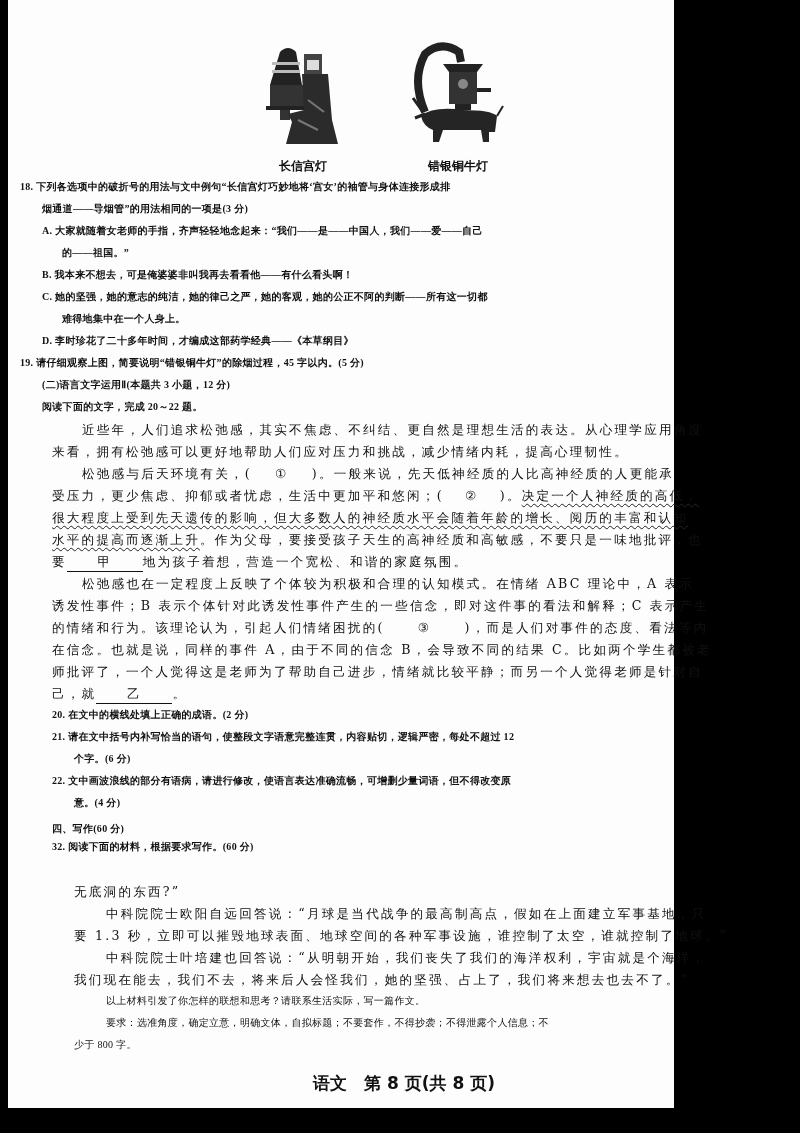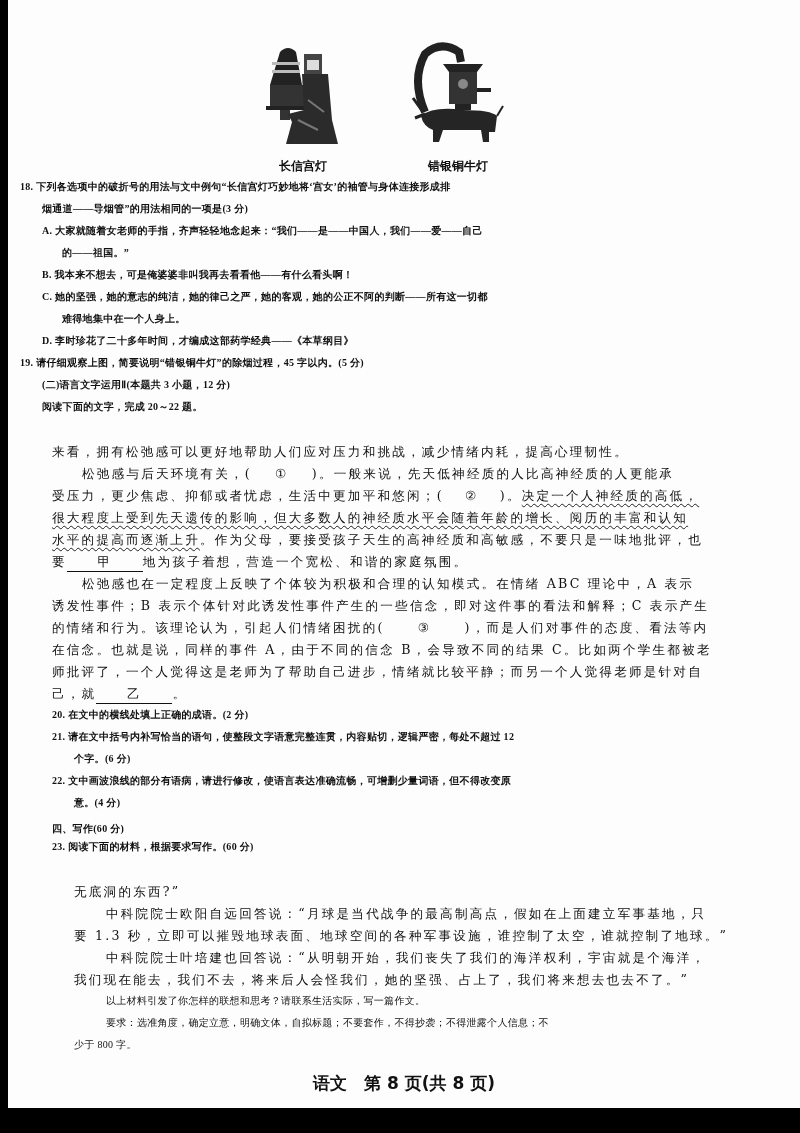--- a/index.html
+++ b/index.html
@@ -1,18 +1,18 @@
 <!DOCTYPE html>
 <html><head>
 <meta charset="utf-8">
 <style>
   html,body{margin:0;padding:0;}
   body{width:800px;height:1133px;background:#000;position:relative;overflow:hidden;
        font-family:"DejaVu Serif","Liberation Serif",serif;color:#111;}
-  .page{position:absolute;left:8px;top:0;width:792px;height:1108px;background:#fdfdfd;}
+  .page{position:absolute;left:8px;top:0;width:666px;height:1108px;background:#fdfdfd;}
   .figs{position:absolute;left:250px;top:40px;width:260px;height:135px;}
   .fig{position:absolute;top:0;text-align:center;}
   .fig .cap{font-size:12px;font-weight:bold;font-family:"DejaVu Sans",sans-serif;margin-top:4px;}
   .line{position:absolute;left:0;white-space:nowrap;font-size:13.2px;letter-spacing:0.3px;}
   .b{font-family:Liberation Serif, serif;font-weight:bold;font-size:10px;}
   .s{font-family:"DejaVu Serif",serif;font-size:12.6px;letter-spacing:2.2px;}
   .wavy{text-decoration:underline wavy #222;text-decoration-thickness:1px;text-underline-offset:3px;}
   .blank{display:inline-block;border-bottom:1px solid #111;text-align:center;}
   .footer{position:absolute;left:0;width:792px;top:1012px;text-align:center;font-size:17px;font-weight:bold;
           font-family:"DejaVu Sans",sans-serif;}
@@ -61,20 +61,21 @@
   <div class="line b" style="top:268px;left:34px;">B. 我本来不想去，可是俺婆婆非叫我再去看看他——有什么看头啊！</div>
   <div class="line b" style="top:290px;left:34px;">C. 她的坚强，她的意志的纯洁，她的律己之严，她的客观，她的公正不阿的判断——所有这一切都</div>
   <div class="line b" style="top:312px;left:54px;">难得地集中在一个人身上。</div>
   <div class="line b" style="top:334px;left:34px;">D. 李时珍花了二十多年时间，才编成这部药学经典——《本草纲目》</div>
 
   <div class="line b" style="top:356px;left:12px;">19. 请仔细观察上图，简要说明“错银铜牛灯”的除烟过程，45 字以内。(5 分)</div>
 
   <div class="line b" style="top:378px;left:34px;">(二)语言文字运用Ⅱ(本题共 3 小题，12 分)</div>
   <div class="line b" style="top:400px;left:34px;">阅读下面的文字，完成 20～22 题。</div>
 
+  <div class="line s" style="top:422px;left:74px;">近些年，人们追求松弛感，其实不焦虑、不纠结、更自然是理想生活的表达。从心理学应用角度</div>
   <div class="line s" style="top:444px;left:44px;">来看，拥有松弛感可以更好地帮助人们应对压力和挑战，减少情绪内耗，提高心理韧性。</div>
 
   <div class="line s" style="top:466px;left:74px;">
     <span>松弛感与后天环境有关，(</span><span style="display:inline-block;width:60px;text-align:center;">①</span><span>)。一般来说，先天低神经质的人比高神经质的人更能承</span>
   </div>
   <div class="line s" style="top:488px;left:44px;">
     <span>受压力，更少焦虑、抑郁或者忧虑，生活中更加平和悠闲；(</span><span style="display:inline-block;width:56px;text-align:center;">②</span><span>)。</span><span class="wavy">决定一个人神经质的高低，</span>
   </div>
   <div class="line s" style="top:532px;left:44px;">
     <span class="wavy">水平的提高而逐渐上升</span><span>。作为父母，要接受孩子天生的高神经质和高敏感，不要只是一味地批评，也</span>
@@ -95,21 +96,21 @@
     <span>己，就</span><span class="blank" style="width:76px;">乙</span><span>。</span>
   </div>
 
   <div class="line b" style="top:708px;left:44px;">20. 在文中的横线处填上正确的成语。(2 分)</div>
   <div class="line b" style="top:730px;left:44px;">21. 请在文中括号内补写恰当的语句，使整段文字语意完整连贯，内容贴切，逻辑严密，每处不超过 12</div>
   <div class="line b" style="top:752px;left:66px;">个字。(6 分)</div>
   <div class="line b" style="top:774px;left:44px;">22. 文中画波浪线的部分有语病，请进行修改，使语言表达准确流畅，可增删少量词语，但不得改变原</div>
   <div class="line b" style="top:796px;left:66px;">意。(4 分)</div>
 
   <div class="line b" style="top:822px;left:44px;">四、写作(60 分)</div>
-  <div class="line b" style="top:840px;left:44px;">23. 阅读下面的材料，根据要求写作。(60 分)</div>
+  <div class="line b" style="top:840px;left:44px;">32. 阅读下面的材料，根据要求写作。(60 分)</div>
 
   <div class="line s" style="top:884px;left:66px;">无底洞的东西?”</div>
   <div class="line s" style="top:906px;left:98px;">中科院院士欧阳自远回答说：“月球是当代战争的最高制高点，假如在上面建立军事基地，只</div>
   <div class="line s" style="top:928px;left:66px;">要 1.3 秒，立即可以摧毁地球表面、地球空间的各种军事设施，谁控制了太空，谁就控制了地球。”</div>
   <div class="line s" style="top:950px;left:98px;">中科院院士叶培建也回答说：“从明朝开始，我们丧失了我们的海洋权利，宇宙就是个海洋，</div>
   <div class="line s" style="top:972px;left:66px;">我们现在能去，我们不去，将来后人会怪我们，她的坚强、占上了，我们将来想去也去不了。”</div>
   <div class="line b" style="top:994px;left:98px;font-weight:normal;">以上材料引发了你怎样的联想和思考？请联系生活实际，写一篇作文。</div>
   <div class="line b" style="top:1016px;left:98px;font-weight:normal;">要求：选准角度，确定立意，明确文体，自拟标题；不要套作，不得抄袭；不得泄露个人信息；不</div>
   <div class="line b" style="top:1038px;left:66px;font-weight:normal;">少于 800 字。</div>
 

